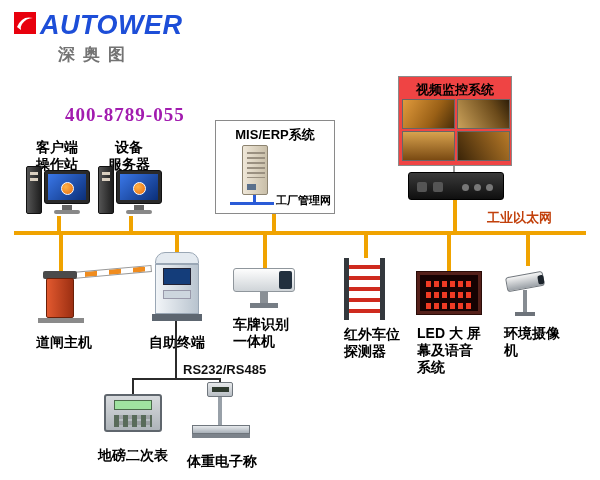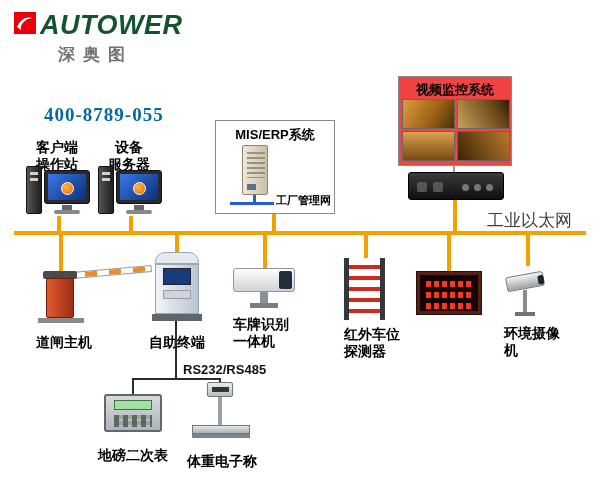--- a/index.html
+++ b/index.html
@@ -6,30 +6,30 @@
   body { background:#ffffff; }
   .canvas { position:relative; width:600px; height:480px; background:#fff;
             font-family:"Liberation Sans", sans-serif; overflow:hidden; }
   .abs { position:absolute; }
 
   
   .lbl { position:absolute; font-size:14px; font-weight:bold; color:#000; line-height:17px; }
   .lbl span { display:block; }
   .center { text-align:center;margin-top:7px; }
   .headline { position:absolute; color:#c00000; font-size:19px; font-weight:bold; letter-spacing:1px; }
-  .phone { position:absolute; color:#0369a1; font-size:19px; font-weight:bold;
-           font-family:"Liberation Serif", serif; letter-spacing:1px; }
-  .bus-label { position:absolute; font-size:17px; font-weight:normal; color:#404040; }
+  .phone { position:absolute; color:#a21caf; font-size:19px; font-weight:bold;
+           font-family:"Liberation Serif", serif; letter-spacing:1px;margin-left:21px; }
+  .bus-label { position:absolute; font-size:13px; font-weight:bold; color:#c2410c; }
   .serial { position:absolute; font-size:13px; font-weight:bold; color:#111; }
 
   
   .logo-square { position:absolute; left:0; top:2px; width:22px; height:22px; background:#e8000d; }
   .logo-square svg { width:100%; height:100%; display:block; }
   .logo-text { position:absolute; left:26px; top:0; font-size:27px; font-weight:900; font-style:italic;
-               color:#14532d; letter-spacing:0.5px; }
+               color:#1d4ed8; letter-spacing:0.5px; }
   .logo-cn { position:absolute; left:44px; top:33px; font-size:17px; font-weight:bold;
              color:#737373; letter-spacing:8px; }
 
   
   .bus   { position:absolute; background:#f0a300; }
   .vline { position:absolute; width:4px; background:#f0a300; }
   .kline { position:absolute; background:#2b2b2b; }
   .gline { position:absolute; background:#9a9a9a; }
 
   
@@ -257,20 +257,25 @@
   <div class="lbl" style="left:344px;top:326px">
     <span>红外车位</span>
     <span>探测器</span>
   </div>
 
   <div class="led" style="left:417px;top:272px">
     <div class="led-row" style="top:6px"></div>
     <div class="led-row" style="top:17px"></div>
     <div class="led-row" style="top:28px"></div>
   </div>
+  <div class="lbl" style="left:417px;top:325px">
+    <span>LED 大 屏</span>
+    <span>幕及语音</span>
+    <span>系统</span>
+  </div>
 
   <div class="envcam" style="left:504px;top:266px">
     <div class="cam-body">
       <div class="cam-lens"></div>
     </div>
     <div class="cam-arm"></div>
     <div class="cam-base"></div>
   </div>
   <div class="lbl" style="left:504px;top:325px">
     <span>环境摄像</span>

